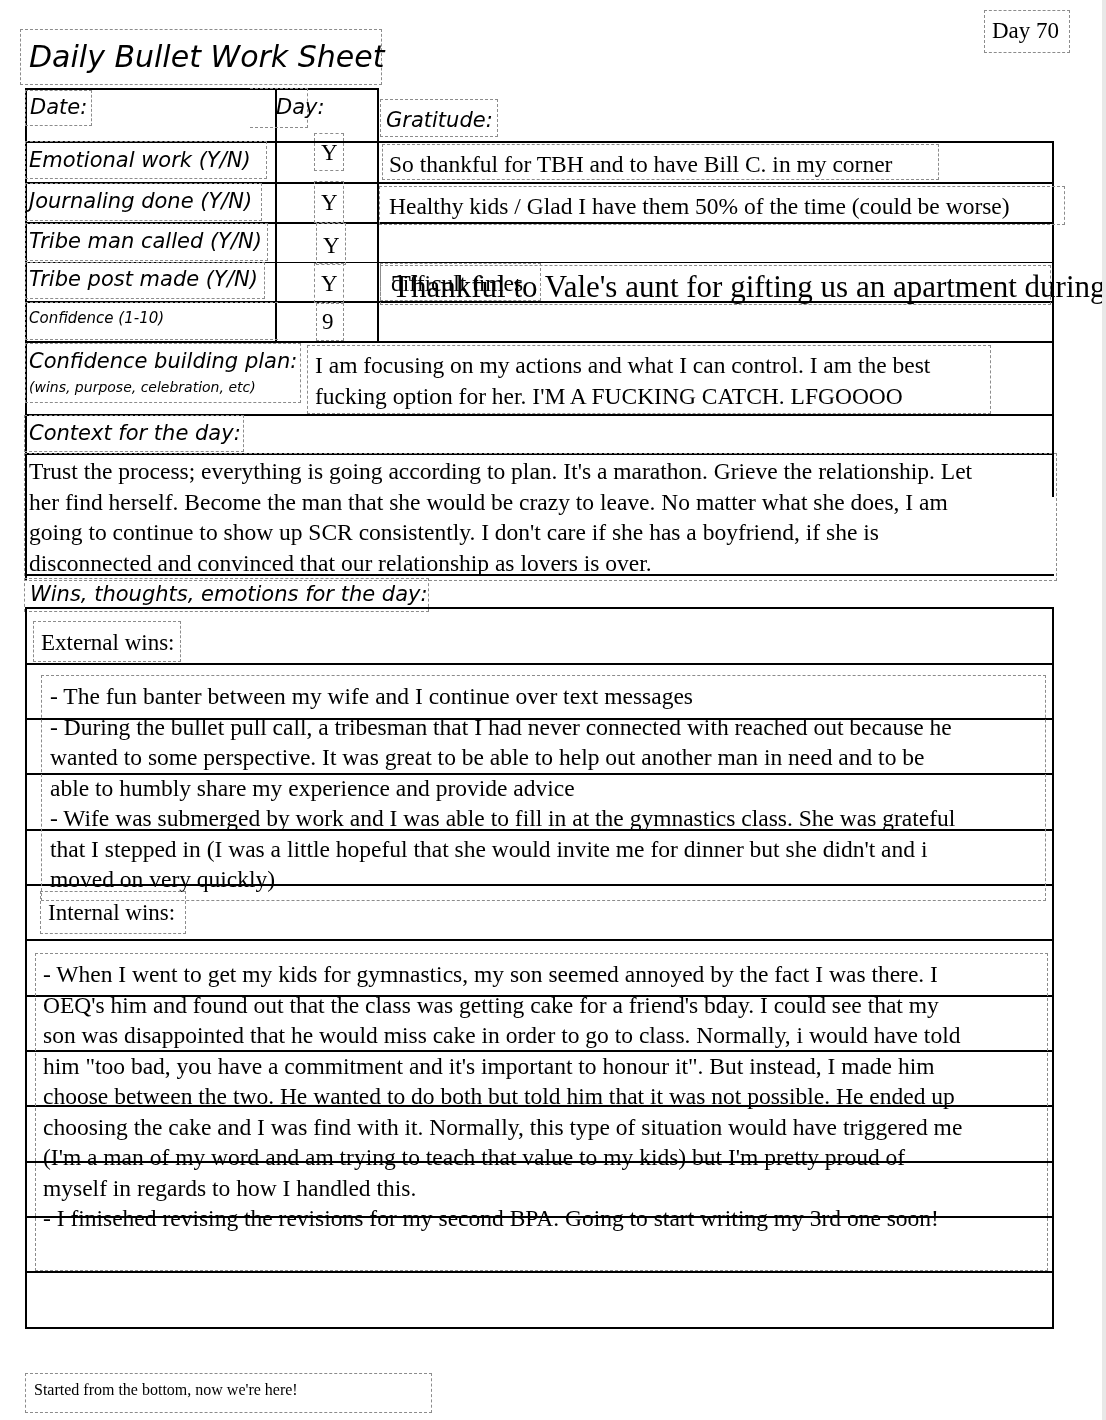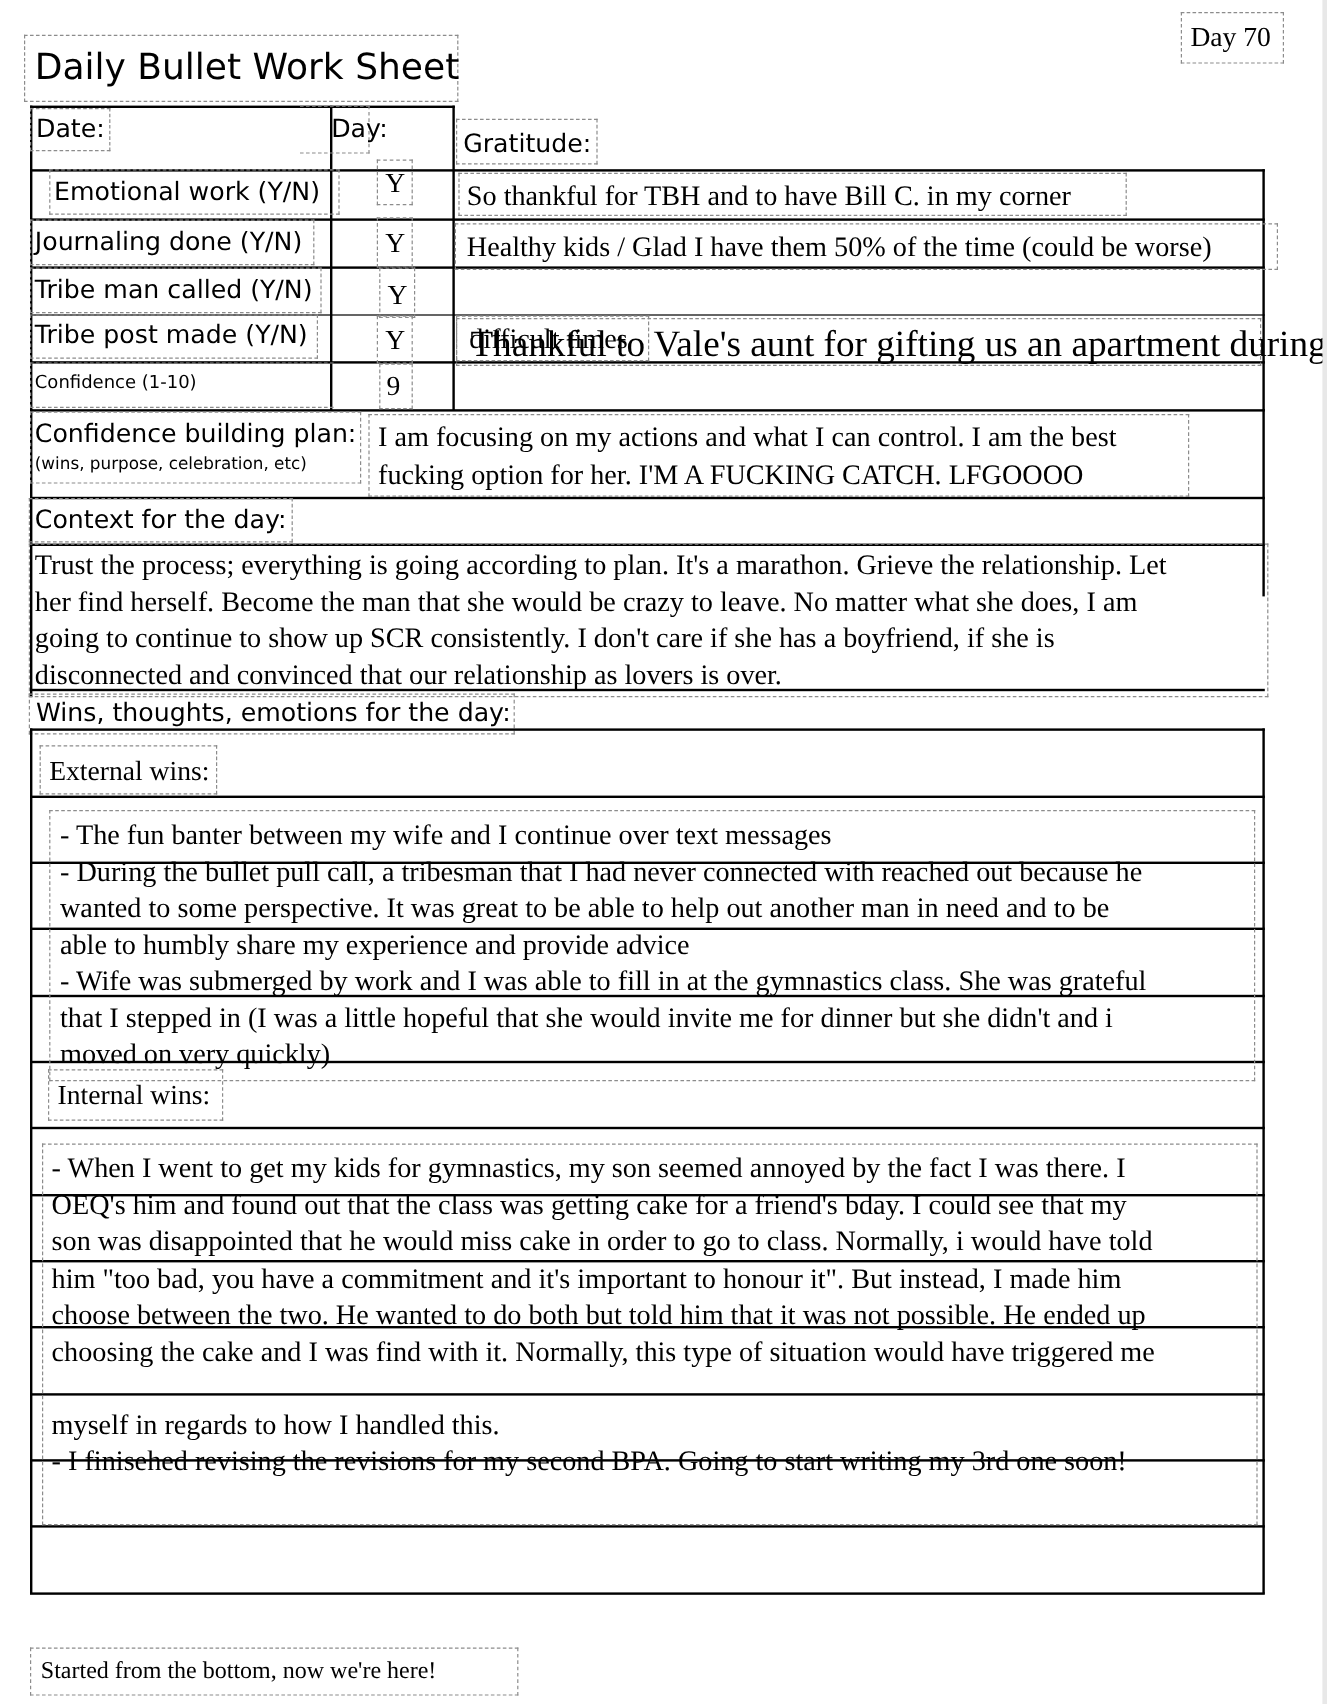--- a/index.html
+++ b/index.html
@@ -2,21 +2,21 @@
 <html><head>
   <meta charset="utf-8">
   <style>
     html, body { margin: 0; padding: 0; background: #ffffff; }
     body {
       width: 1106px; height: 1420px; position: relative; overflow: hidden;
       color: #000;
       font-family: "Liberation Serif", serif;
     }
     .abs { position: absolute; box-sizing: border-box; }
-    .sans { font-family: "DejaVu Sans", "Liberation Sans", sans-serif; }
+    .sans { font-family: "DejaVu Sans", "Liberation Sans", sans-serif; font-style: italic; }
     .serif { font-family: "Liberation Serif", serif; }
     .dash { border: 1.5px dashed #8c8c8c; }
     .hl { position: absolute; height: 0; border-top: 2px solid #000; }
     .hl-thin { position: absolute; height: 0; border-top: 1.5px solid #000; }
     .vl { position: absolute; width: 0; border-left: 2px solid #000; }
     .txt { white-space: nowrap; line-height: 1; }
     .line { position: absolute; white-space: nowrap; font-size: 23.5px; line-height: 1; left: 0; }
     .scrollbar {
       position: absolute; right: 0; top: 0; width: 4px; height: 1420px; background: #e8e8e8;
     }
@@ -52,21 +52,21 @@
 <div class="abs" style="left:95px; top:92px; width:175px; height:46px;">
   <span></span>
 </div>
 <div class="abs dash sans txt" style="left:250px; top:88px; width:58px; height:40px; padding:8px 0 0 26px; font-size:21px; border-left:none;">
   <span>Day:</span>
 </div>
 <div class="abs" style="left:310px; top:92px; width:64px; height:46px;">
   <span></span>
 </div>
 
-<div class="abs dash sans txt" style="left:25px; top:141px; width:242px; height:38px; padding:8px 0 0 3px; font-size:21px;margin-left:16px;">
+<div class="abs dash sans txt" style="left:25px; top:141px; width:242px; height:38px; padding:8px 0 0 3px; font-size:21px;">
   <span>Emotional work  (Y/N)</span>
 </div>
 <div class="abs dash serif txt" style="left:314px; top:133px; width:30px; height:38px; padding:7px 0 0 6px; font-size:23px;">
   <span>Y</span>
 </div>
 
 <div class="abs dash sans txt" style="left:25px; top:183px; width:237px; height:38px; padding:7px 0 0 3px; font-size:21px;">
   <span>Journaling done (Y/N)</span>
 </div>
 <div class="abs dash serif txt" style="left:314px; top:181px; width:30px; height:42px; padding:9px 0 0 6px; font-size:23px;">
@@ -172,21 +172,22 @@
 <div class="abs dash serif txt" style="left:40px; top:891px; width:146px; height:43px; padding:9px 0 0 7px; font-size:23px;">
   <span>Internal wins:</span>
 </div>
 <div class="abs dash serif" style="left:35px; top:953px; width:1013px; height:318px;">
   <div class="line" style="left:7px; top:9px;">- When I went to get my kids for gymnastics, my son seemed annoyed by the fact I was there. I</div>
   <div class="line" style="left:7px; top:40px;">OEQ's him and found out that the class was getting cake for a friend's bday. I could see that my</div>
   <div class="line" style="left:7px; top:70px;">son was disappointed that he would miss cake in order to go to class. Normally, i would have told</div>
   <div class="line" style="left:7px; top:101px;">him "too bad, you have a commitment and it's important to honour it". But instead, I made him</div>
   <div class="line" style="left:7px; top:162px;">choosing the cake and I was find with it. Normally, this type of situation would have triggered me</div>
   <div class="line" style="left:7px; top:131px;">choose between the two. He wanted to do both but told him that it was not possible. He ended up</div>
+  <div class="line" style="left:7px; top:192px;">(I'm a man of my word and am trying to teach that value to my kids) but I'm pretty proud of</div>
   <div class="line" style="left:7px; top:223px;">myself in regards to how I handled this.</div>
   <div class="line" style="left:7px; top:253px;">- I finisehed revising the revisions for my second BPA. Going to start writing my 3rd one soon!</div>
 </div>
 
-<div class="abs dash serif txt" style="left:25px; top:1373px; width:407px; height:40px; padding:8px 0 0 8px; font-size:20px;">
+<div class="abs dash serif txt" style="left:25px; top:1373px; width:407px; height:40px; padding:8px 0 0 8px; font-size:16px;">
   <span>Started from the bottom, now we're here!</span>
 </div>
 
 <div class="scrollbar"></div>
 
 </body></html>

